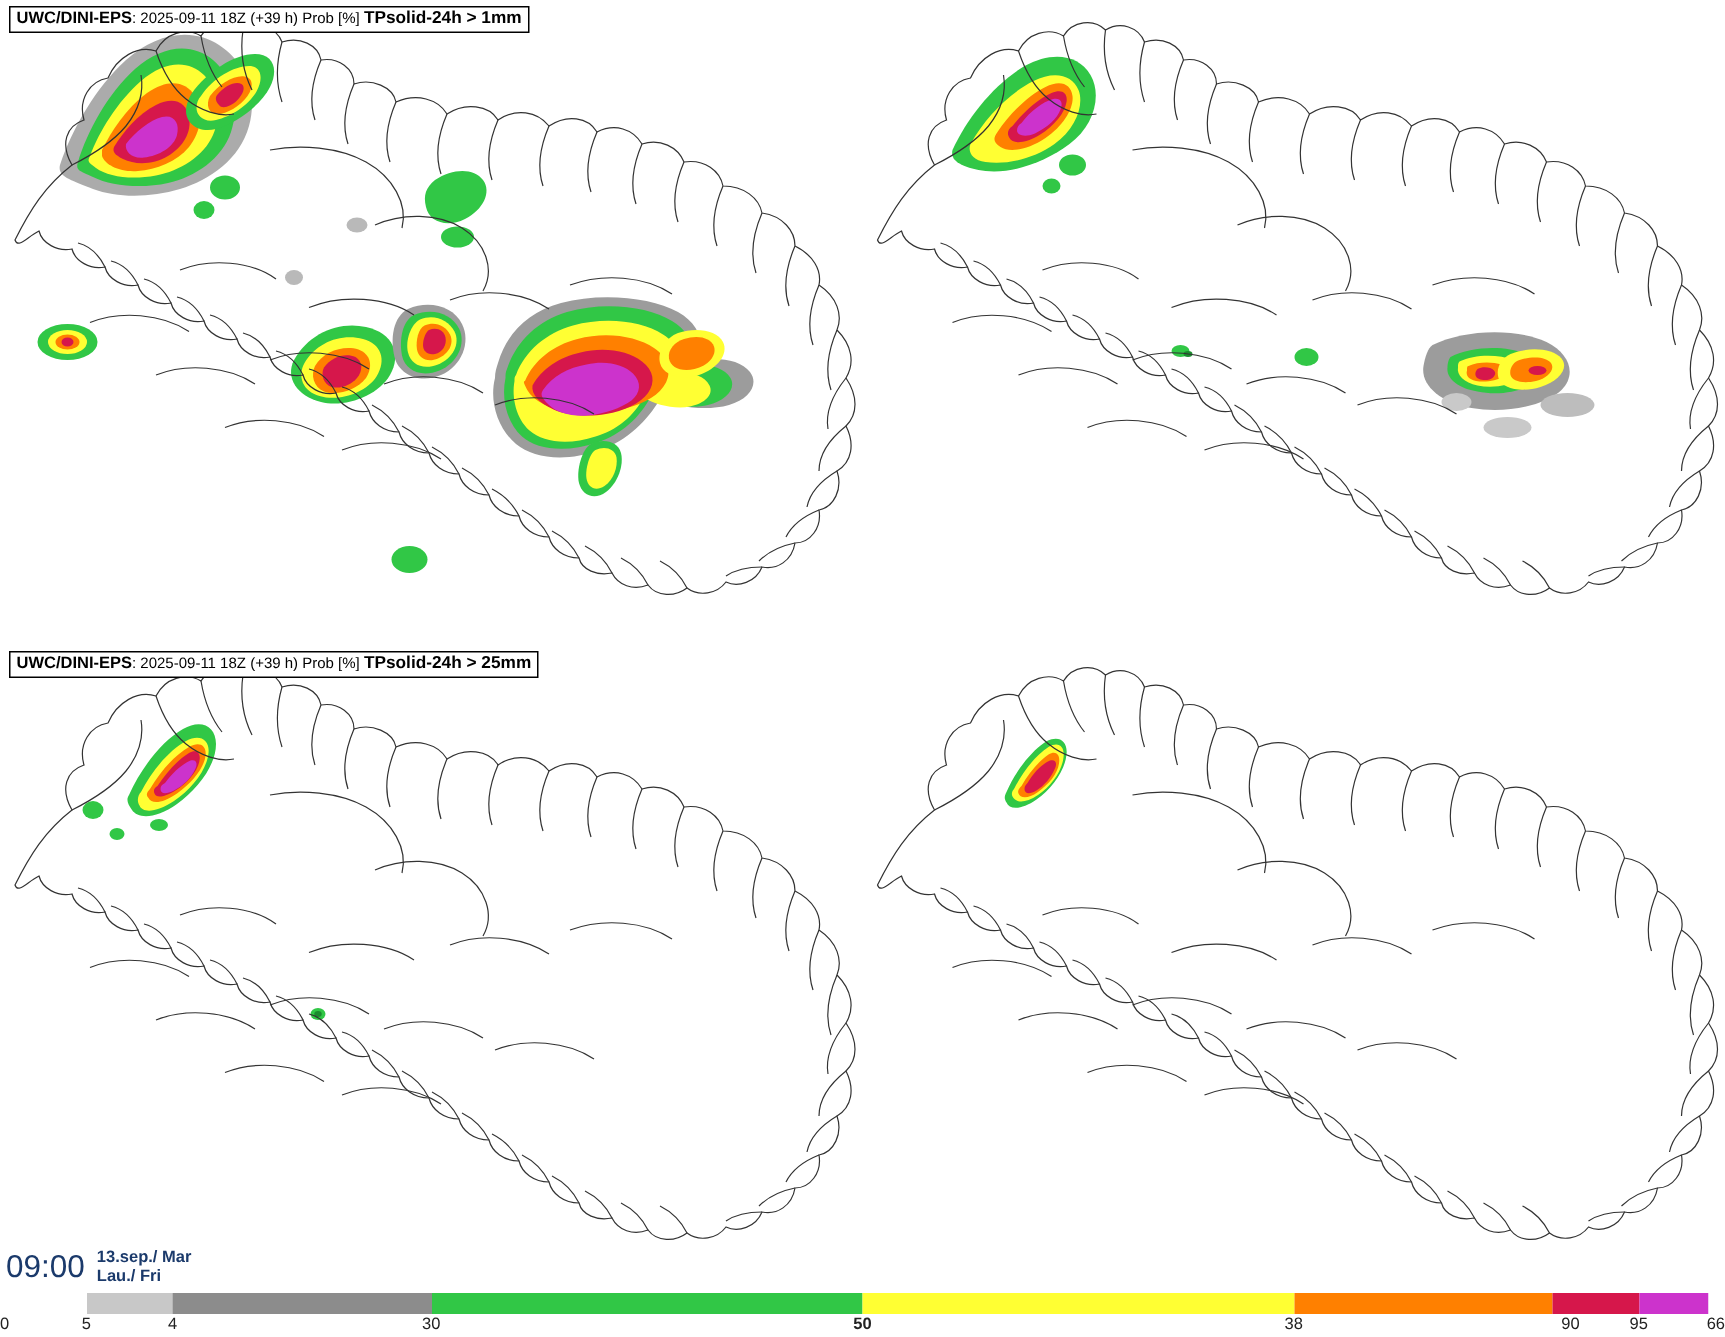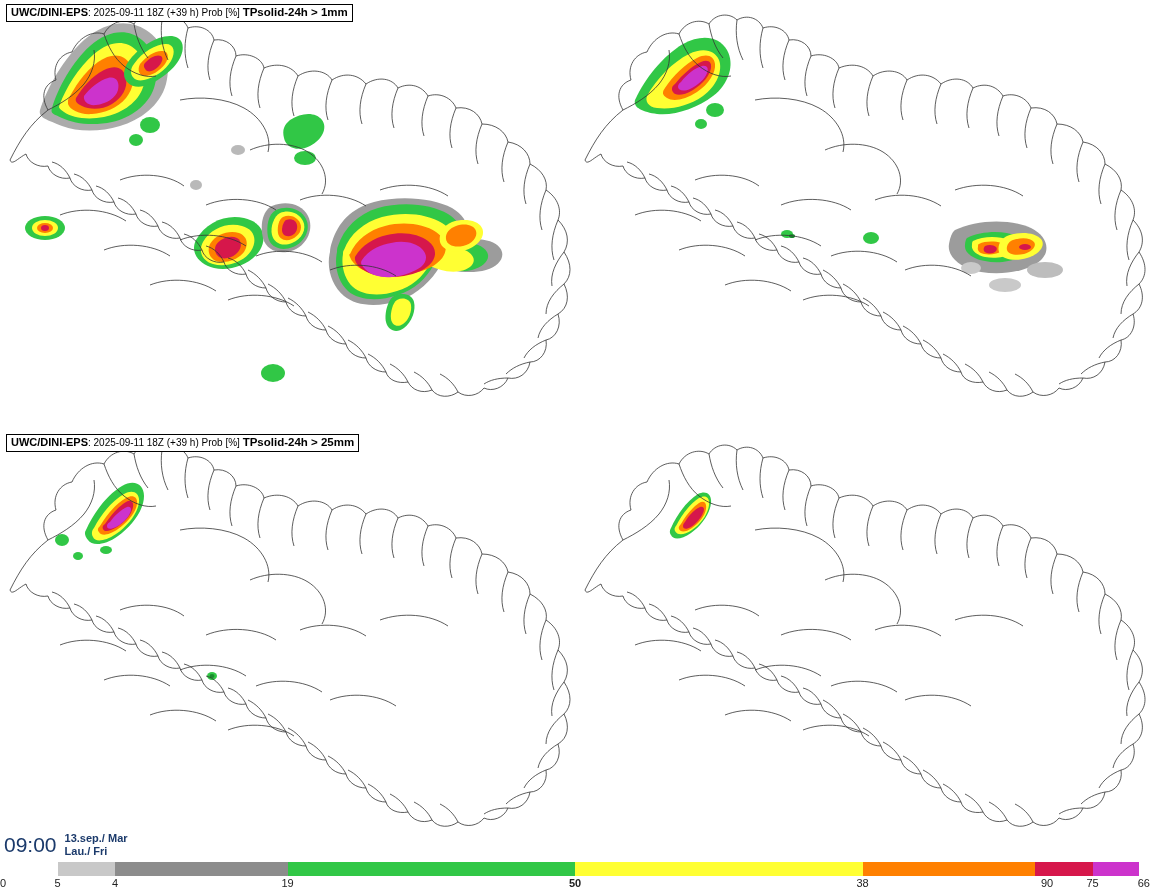--- a/index.html
+++ b/index.html
@@ -520,21 +520,21 @@
         <div class="cb-seg" style="width: 25%; background: rgb(255, 255, 51);"></div>
         <div class="cb-seg" style="width: 15%; background: rgb(255, 128, 0);"></div>
         <div class="cb-seg" style="width: 5%; background: rgb(214, 23, 75);"></div>
         <div class="cb-seg" style="width: 4%; background: rgb(204, 51, 204);"></div>
         <div class="cb-seg" style="width: 1%; background: rgb(255, 255, 255);"></div>
       </div>
     <div class="cb-labels" id="cb-labels">
         <div class="cb-label" style="left: 0%; transform: none;">0</div>
         <div class="cb-label" style="left: 5%;">5</div>
         <div class="cb-label" style="left: 10%;">4</div>
-        <div class="cb-label" style="left: 25%;">19</div>
+        <div class="cb-label" style="left: 25%;">30</div>
         <div class="cb-label" style="left: 50%; font-weight: bold;">50</div>
         <div class="cb-label" style="left: 75%;">38</div>
         <div class="cb-label" style="left: 90%; margin-left: 12px;">90</div>
-        <div class="cb-label" style="left: 95%;">75</div>
+        <div class="cb-label" style="left: 95%;">95</div>
         <div class="cb-label" style="left: 100%; transform: translateX(-100%);">66</div>
       </div>
   </div>
 </div>
 
 </body></html>

